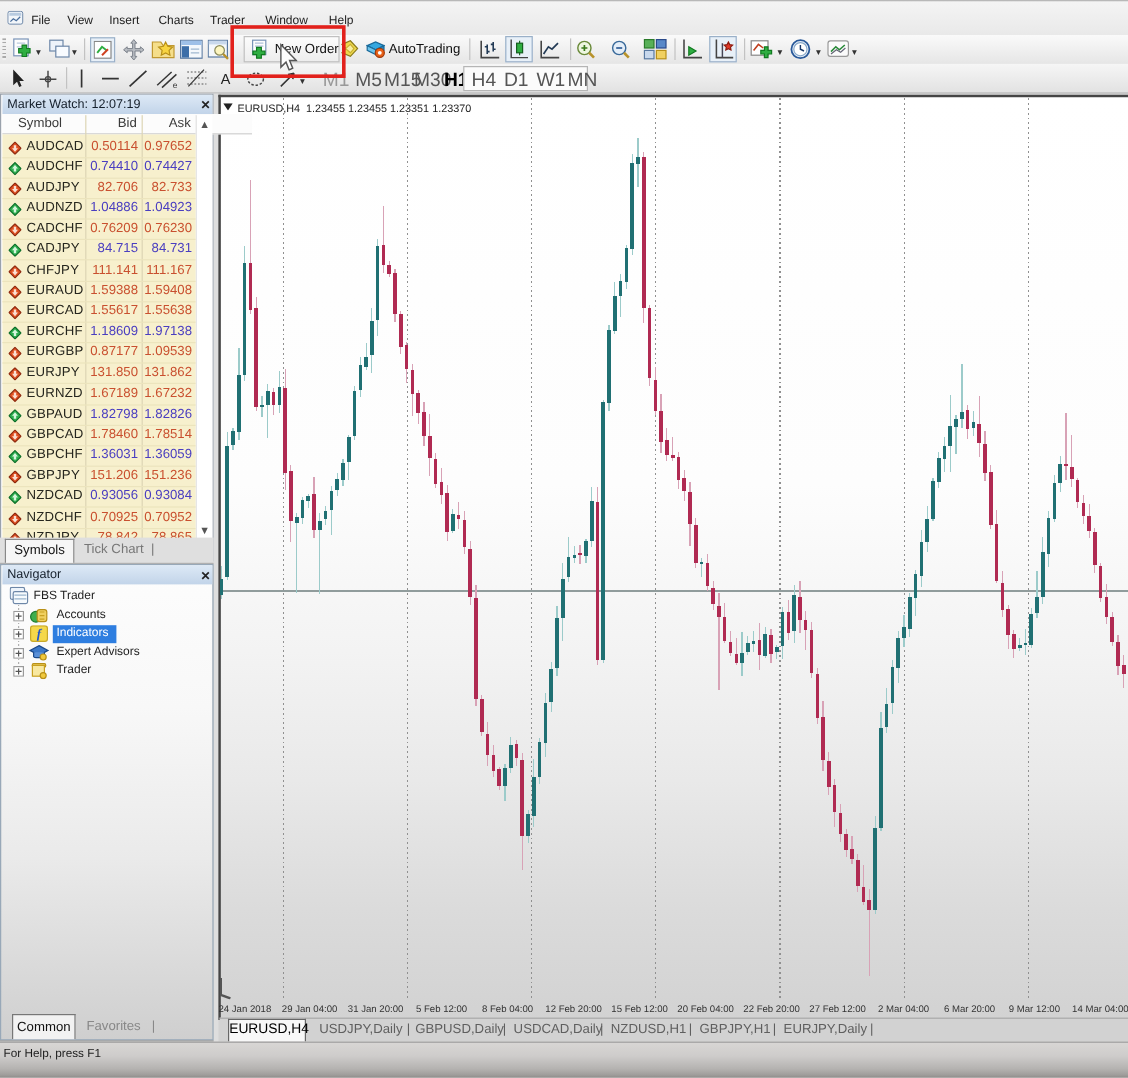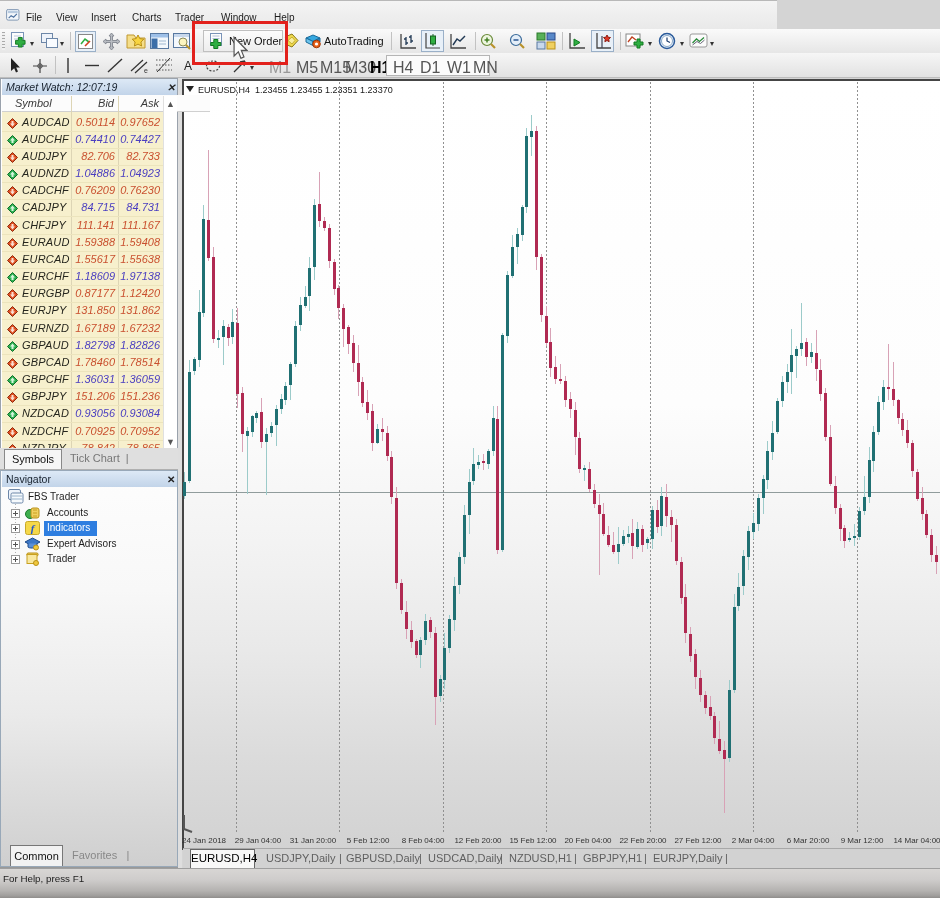--- a/index.html
+++ b/index.html
@@ -1,27 +1,27 @@
 <!DOCTYPE html>
 <html><head><meta charset="utf-8"><style>
 *{margin:0;padding:0;box-sizing:border-box}
 body{width:940px;height:898px;position:relative;overflow:hidden;
  font-family:"Liberation Sans",sans-serif;background:#d4d4d4;}
 .abs{position:absolute}
 
-#menubar{left:0;top:0;width:777px;height:29px;background:linear-gradient(#f4f4f4,#e9e9e9);border-top:1px solid #b8b8b8;}
+#menubar{left:0;top:0;width:940px;height:29px;background:linear-gradient(#f4f4f4,#e9e9e9);border-top:1px solid #b8b8b8;}
 #menubar span{position:absolute;top:11px;font-size:10px;color:#1c1c1c;}
 #tb1{left:0;top:29px;width:940px;height:24px;background:linear-gradient(#fafafa,#e6e6e6);}
 #tb2{left:0;top:53px;width:940px;height:25px;background:linear-gradient(#f6f6f6,#e2e2e2);border-bottom:1px solid #bdbdbd;}
 .sep{position:absolute;width:1px;background:#c2c2c2;}
 .grip{position:absolute;width:3px;background:repeating-linear-gradient(#aaa 0 1px,#f0f0f0 1px 3px);}
 .tbtxt{position:absolute;font-size:11.5px;color:#222;z-index:6;}
 .tf{position:absolute;top:6px;font-size:16px;color:#555;}
 
-#mw{left:0;top:78px;width:178px;height:390px;background:#fff;border:1px solid #9aa2ac;font-style:italic;}
+#mw{left:0;top:78px;width:178px;height:390px;background:#fff;border:1px solid #9aa2ac;}
 #mwtitle{left:1px;top:0px;width:175px;height:16px;background:linear-gradient(#dde9f6,#c2d4e9);
  font-size:10.5px;color:#16202c;padding:2px 0 0 4px;}
 #mwhead{left:1px;top:16px;width:208px;height:17px;background:#fcfcfc;border-bottom:1px solid #d0d0d0;font-size:11px;color:#3a3a3a;}
 .mwrow{position:absolute;left:1px;width:160px;height:18px;font-size:11px;}
 .mwsym{position:absolute;left:20px;top:2px;color:#26261e;letter-spacing:.2px}
 .bidv{position:absolute;width:60px;top:2px;text-align:right;}
 .red{color:#c9502f}.blu{color:#4a3ec0}
 .colsep{position:absolute;width:1px;background:#ddd5b5;}
 
 #nav{left:0;top:470px;width:178px;height:397px;background:linear-gradient(180deg,#fdfdfd 0%,#f8f8f8 30%,#eaeaea 62%,#d6d6d6 90%,#cfcfcf 100%);border:1px solid #98a8b8;}
@@ -688,21 +688,21 @@
 <span class="bidv blu" style="left:98px">1.97138</span>
 <div style="position:absolute;left:0;top:17px;width:161px;height:1px;background:#ece4bd"></div>
 </div>
 <div class="mwrow" style="top:206.2px">
 <svg style="position:absolute;left:5px;top:4px" width="11" height="11" viewBox="0 0 11 11">
         <path d="M5.5 0.5 L10.5 5.5 L5.5 10.5 L0.5 5.5 Z" fill="#e05020" stroke="#8e2a10" stroke-width="1"></path>
         <path d="M5.5 8.5 L3 5.5 H4.5 V3 H6.5 V5.5 H8 Z" fill="#fadfd2"></path>
       </svg>
 <span class="mwsym">EURGBP</span>
 <span class="bidv red" style="left:53px">0.87177</span>
-<span class="bidv red" style="left:98px">1.12420</span>
+<span class="bidv red" style="left:98px">1.09539</span>
 <div style="position:absolute;left:0;top:17px;width:161px;height:1px;background:#ece4bd"></div>
 </div>
 <div class="mwrow" style="top:223.4px">
 <svg style="position:absolute;left:5px;top:4px" width="11" height="11" viewBox="0 0 11 11">
         <path d="M5.5 0.5 L10.5 5.5 L5.5 10.5 L0.5 5.5 Z" fill="#e05020" stroke="#8e2a10" stroke-width="1"></path>
         <path d="M5.5 8.5 L3 5.5 H4.5 V3 H6.5 V5.5 H8 Z" fill="#fadfd2"></path>
       </svg>
 <span class="mwsym">EURJPY</span>
 <span class="bidv red" style="left:53px">131.850</span>
 <span class="bidv red" style="left:98px">131.862</span>

